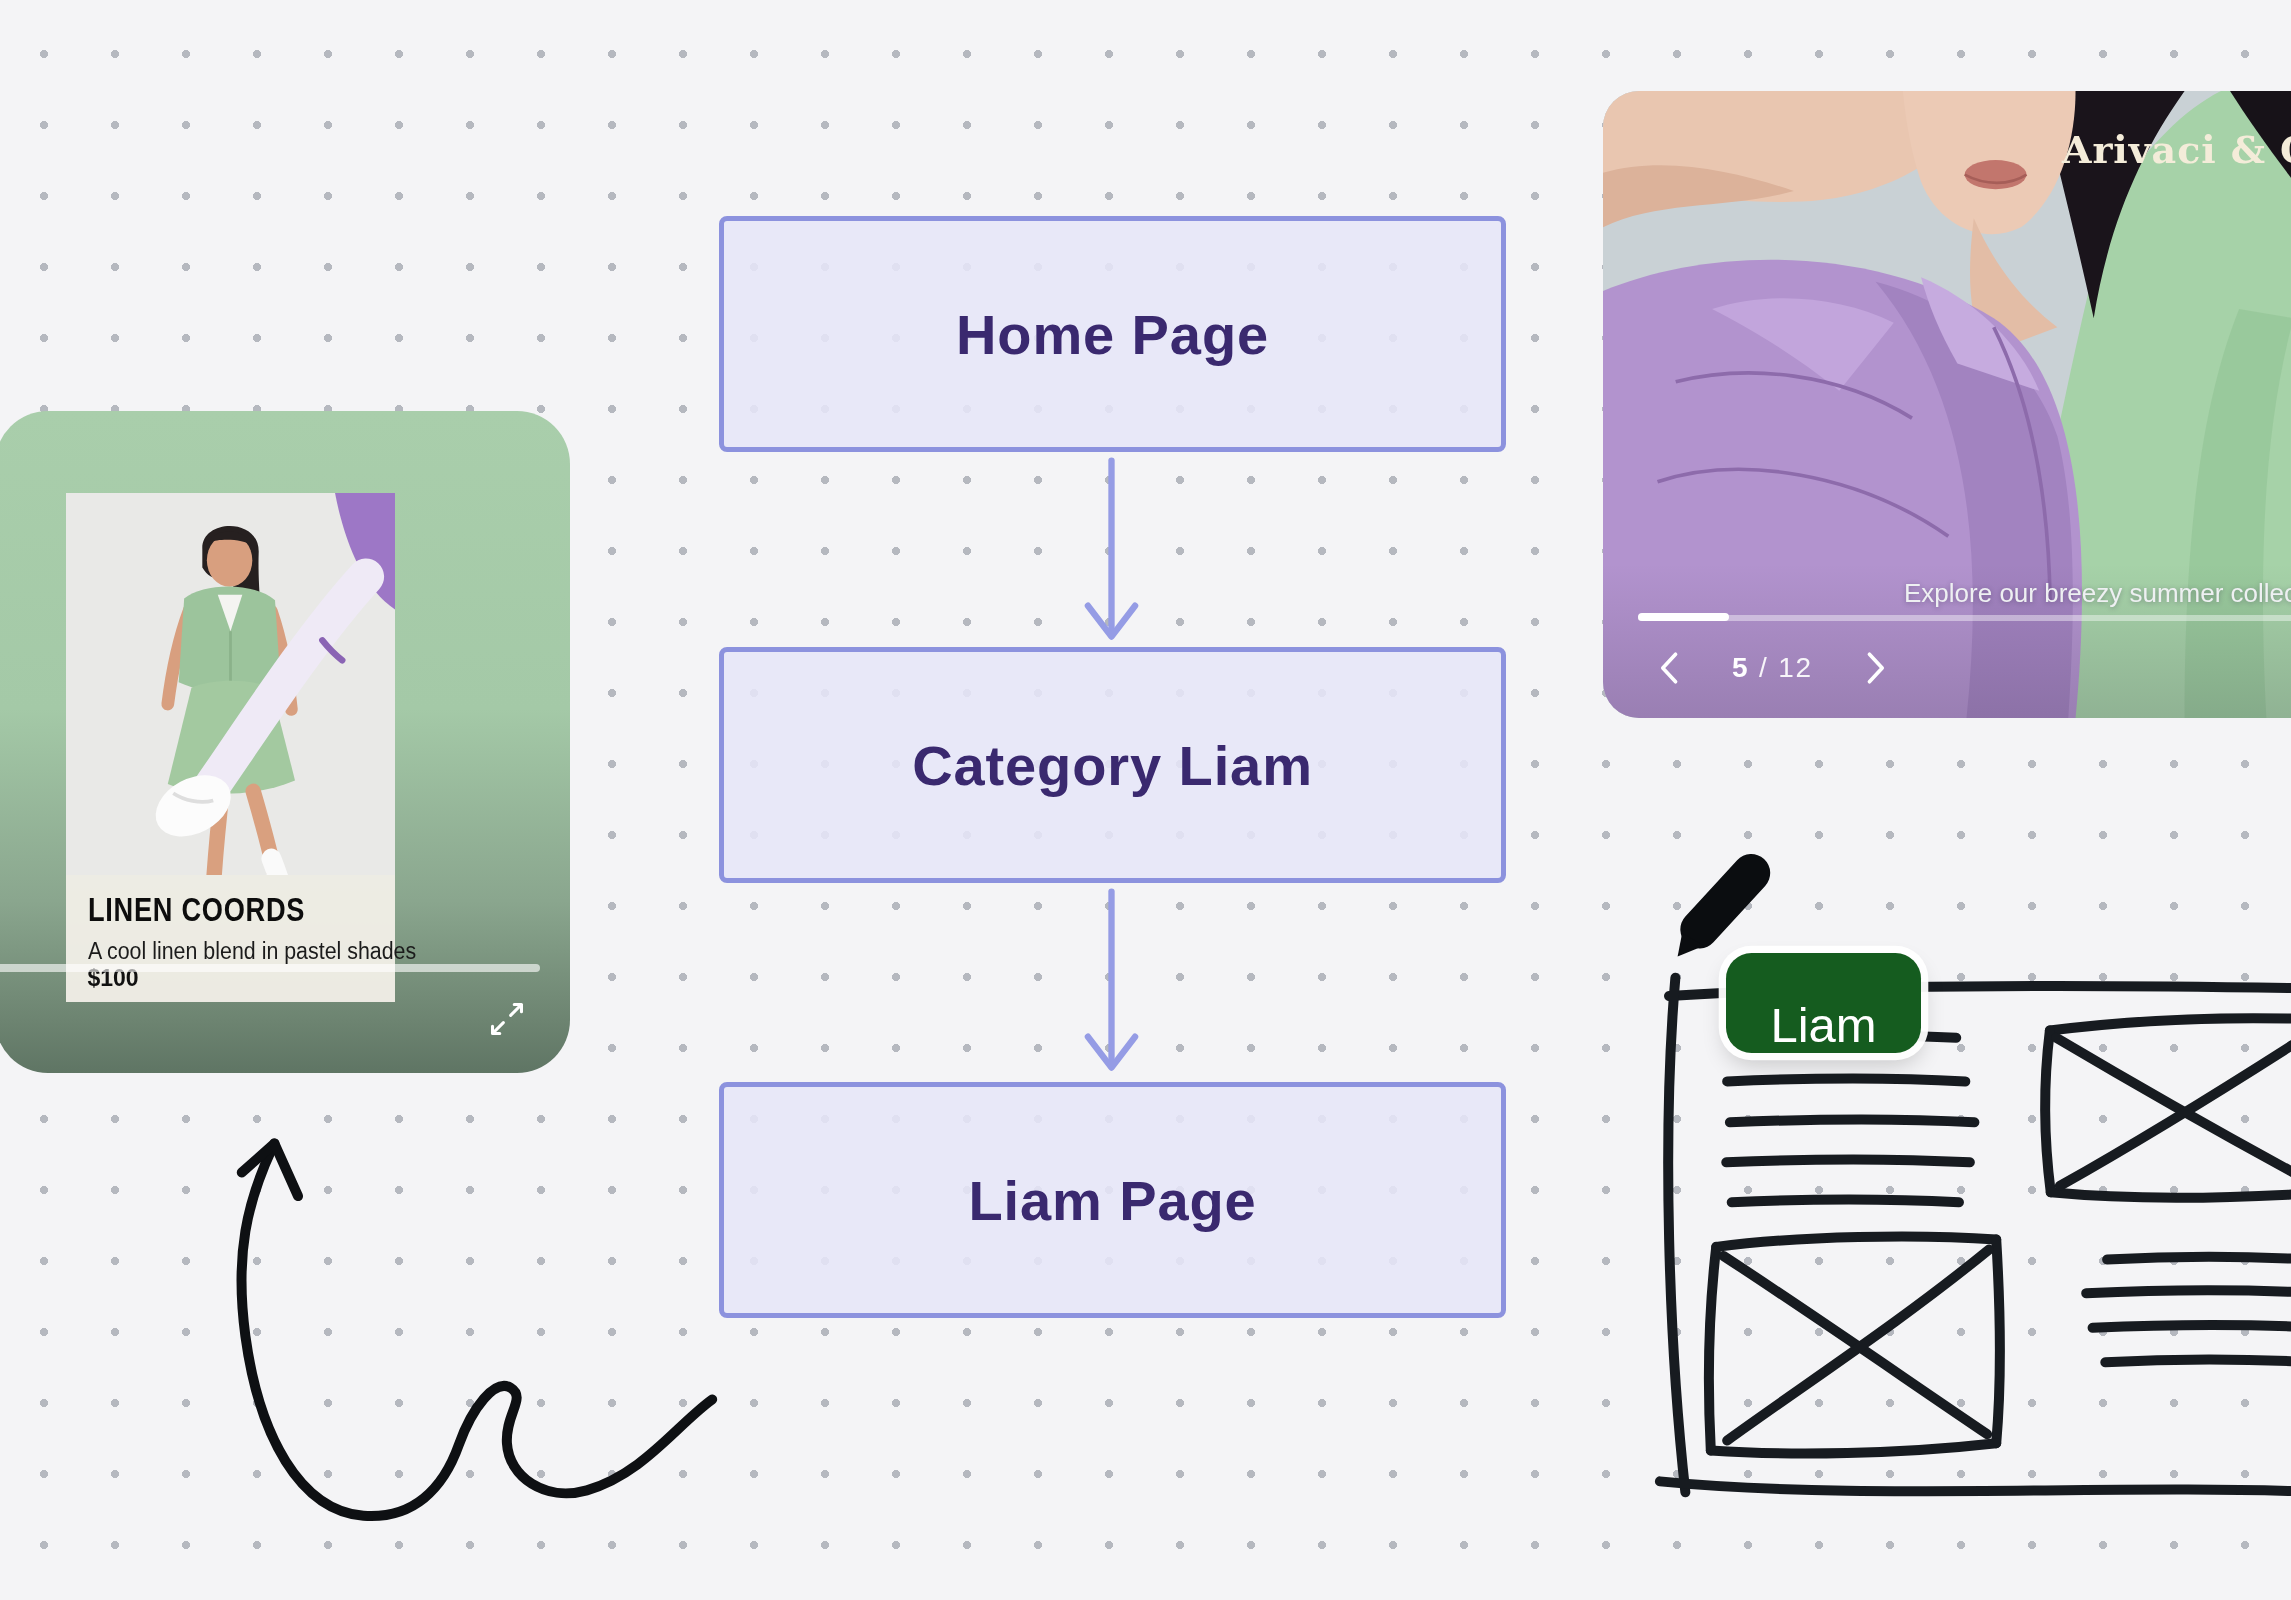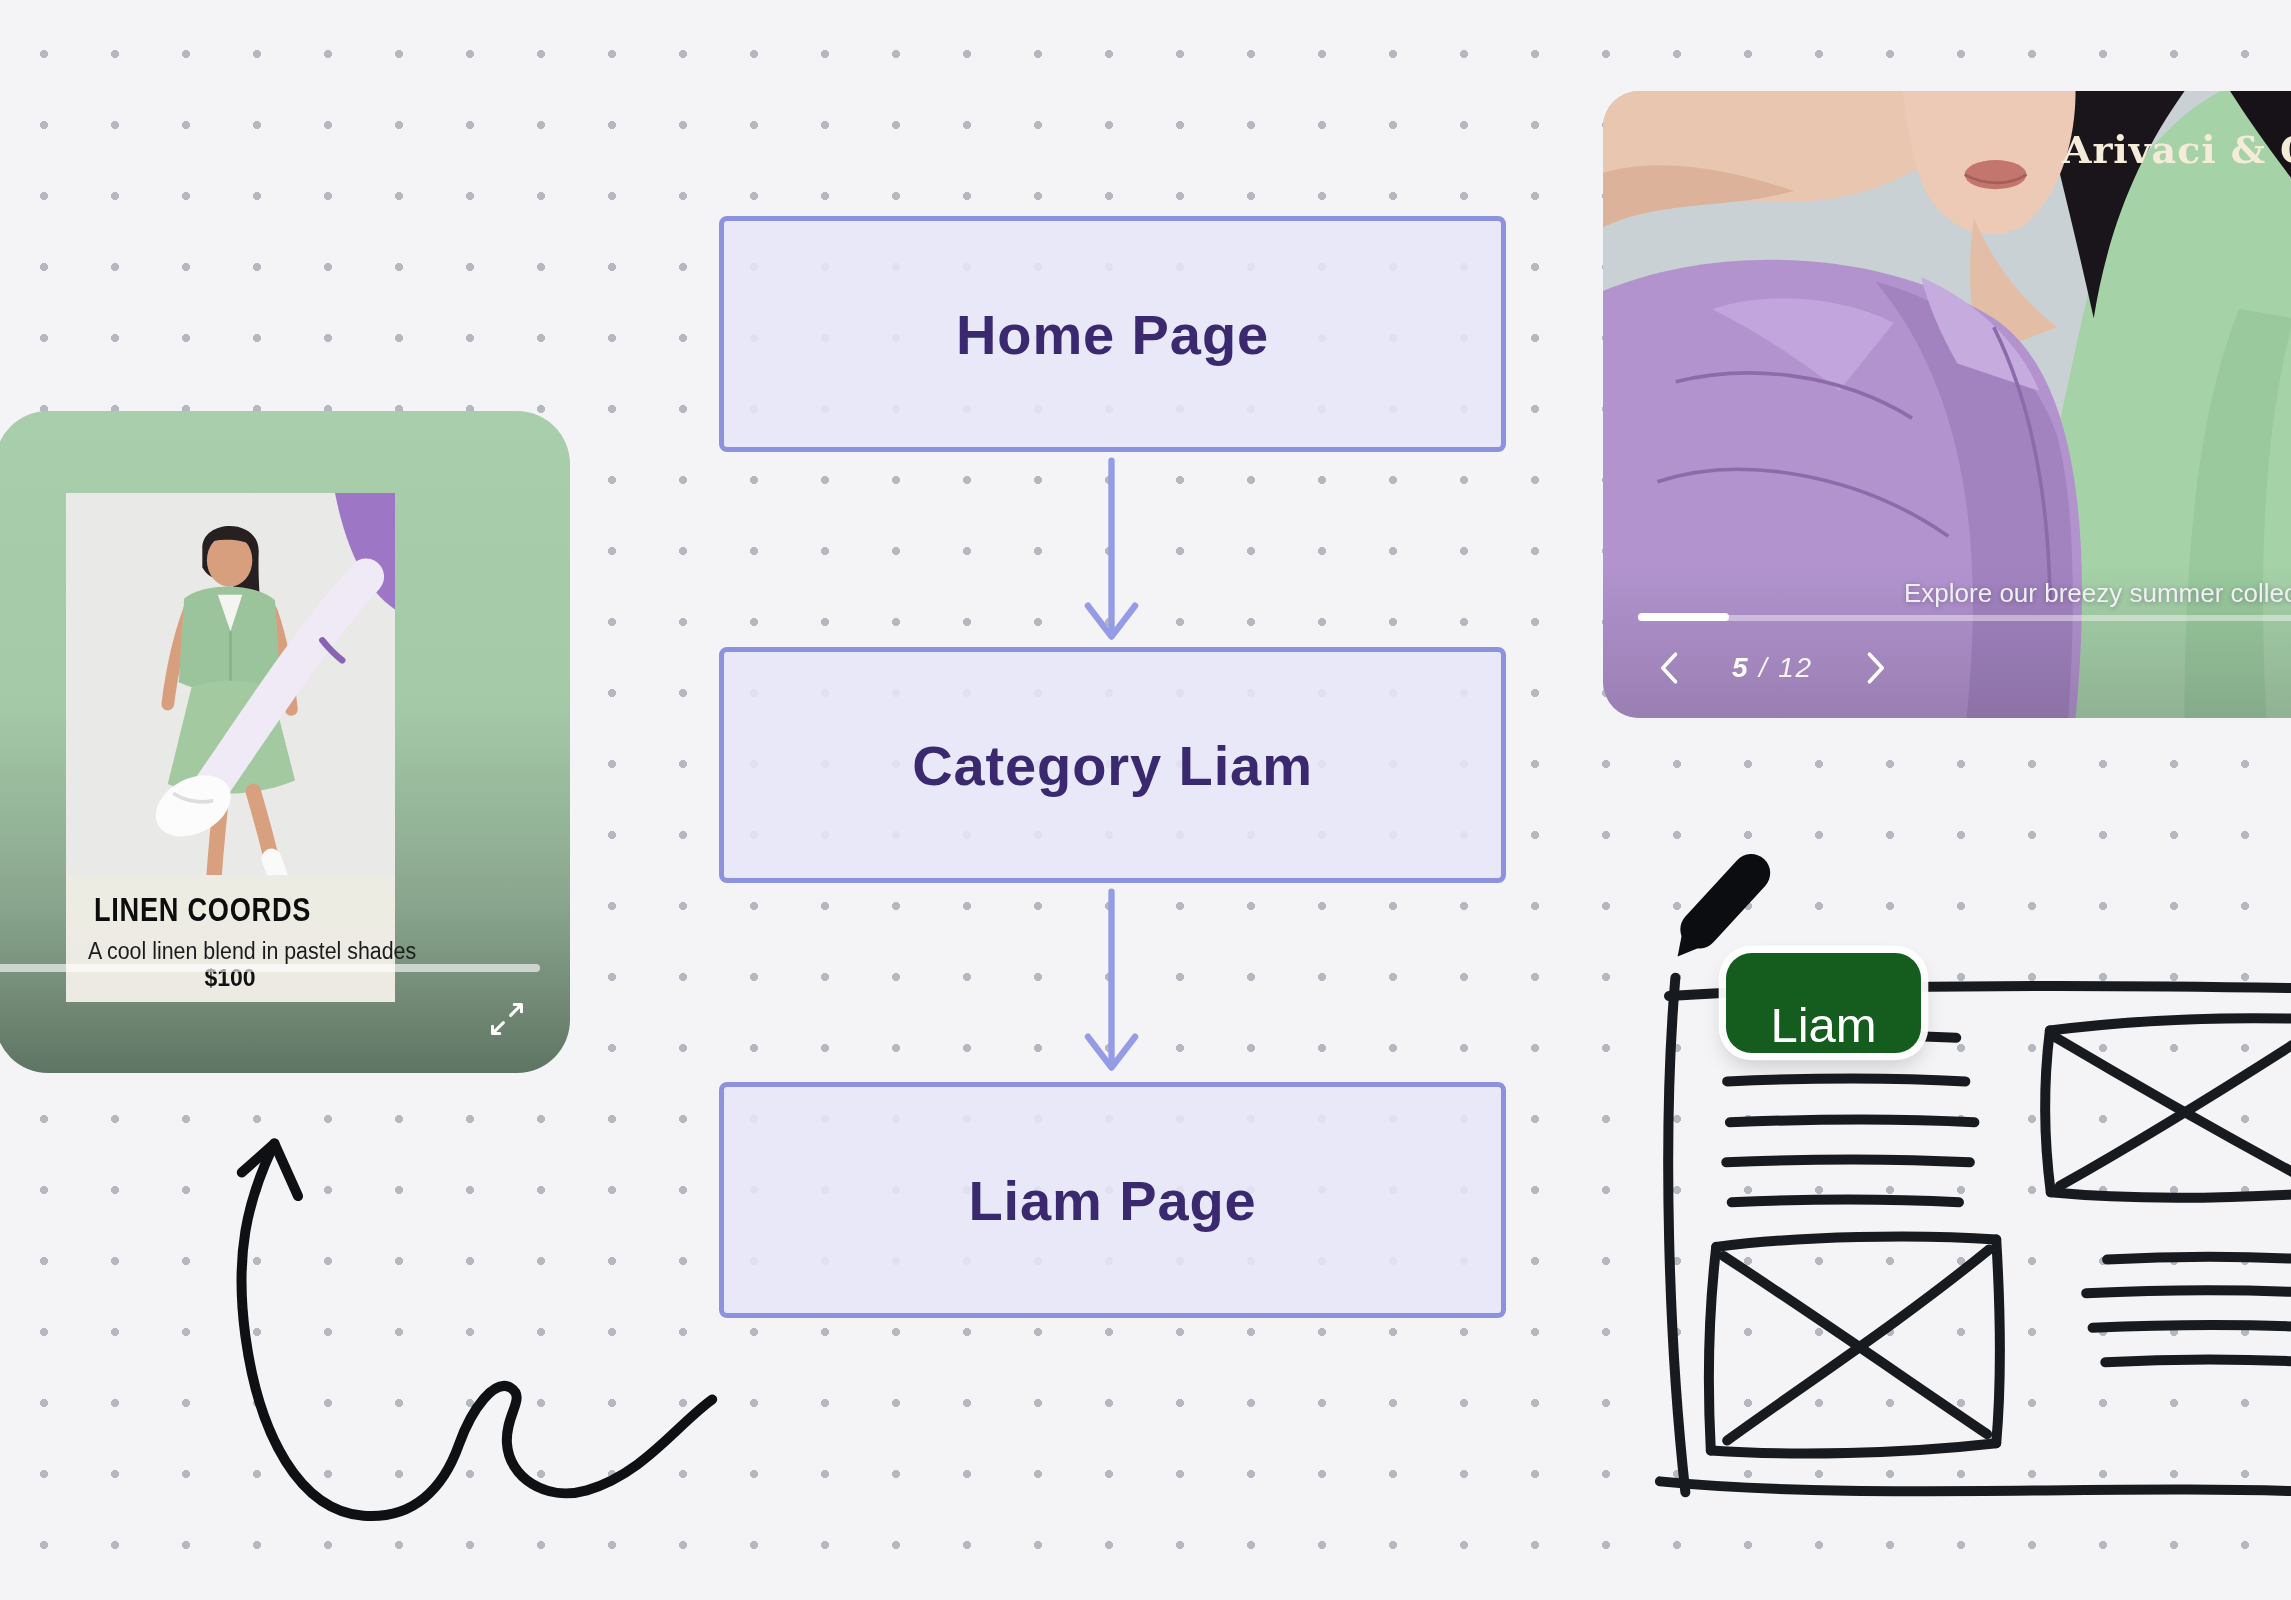--- a/index.html
+++ b/index.html
@@ -21,21 +21,21 @@
   .flow-node span{font-size:56px;font-weight:600;color:#3a296f;letter-spacing:0.9px;}
   .connector{position:absolute;left:1048px;width:127px;height:218px;}
   
   .green-card{
     position:absolute;left:-5.5px;top:411px;width:575px;height:662px;
     border-radius:53px;overflow:hidden;
     background:linear-gradient(180deg,#a9ceab 0%,#a4c9a7 45%,#8aa68e 74%,#6d8471 92%,#5f7564 100%);
   }
   .inner-card{position:absolute;left:71px;top:82px;width:329px;height:509px;display:flex;flex-direction:column;}
   .inner-photo{width:329px;height:382px;background:#e9e9e7;}
-  .inner-caption{flex:1;background:rgba(243,240,233,0.94);padding:14.5px 22px 0 22px;box-sizing:border-box;text-align:center;}
+  .inner-caption{flex:1;background:rgba(243,240,233,0.94);padding:14.5px 22px 0 22px;box-sizing:border-box;}
   .product-title{font-size:34px;font-weight:900;color:#0d0d0d;display:inline-block;transform:scaleX(0.8);transform-origin:left;letter-spacing:0.9px;white-space:nowrap;}
   .product-desc{font-size:23px;color:#1b1b1b;margin-top:9px;display:inline-block;transform:scaleX(0.93);transform-origin:left;white-space:nowrap;}
   .product-price{font-size:23px;font-weight:700;color:#111;margin-top:2.7px;}
   .card-progress{position:absolute;left:0;top:553px;width:545px;height:8.2px;border-radius:4.5px;background:rgba(255,255,255,0.62);}
   .expand-btn{position:absolute;left:493px;top:589px;width:38px;height:38px;cursor:pointer;}
   
   .banner{
     position:absolute;left:1603px;top:91px;width:727px;height:627px;
     border-radius:36px;overflow:hidden;background:#c9d1d5;
   }
@@ -46,21 +46,21 @@
   .banner-headline{position:absolute;right:51px;top:224px;text-align:right;color:#f5eedd;}
   .banner-headline div{
     font-size:60px;font-weight:800;line-height:71px;letter-spacing:1.8px;white-space:nowrap;
     transform:scaleX(0.84);transform-origin:right;
   }
   .banner-tagline{position:absolute;right:-9px;top:487px;font-size:26px;color:#eef0f2;white-space:nowrap;text-shadow:0 0.9px 5.5px rgba(40,30,60,.35);}
   .banner-track{position:absolute;left:35px;width:736px;top:524px;height:5.5px;border-radius:2.7px;background:rgba(255,255,255,0.42);}
   .banner-track-fill{position:absolute;left:35px;top:522px;width:91px;height:8.2px;border-radius:4.5px;background:#ffffff;}
   .banner-controls{position:absolute;left:47px;top:556px;display:flex;align-items:center;color:#fff;}
   .chev{width:42px;height:42px;cursor:pointer;}
-  .counter{font-size:28px;margin:0 40px;letter-spacing:1.8px;white-space:nowrap;font-style:italic;}
+  .counter{font-size:28px;margin:0 40px;letter-spacing:1.8px;white-space:nowrap;}
   .counter .cur{font-weight:700;}
   .counter .rest{font-weight:400;opacity:.92;}
   
   .liam-tag{
     position:absolute;left:1726px;top:953px;width:195px;height:100px;
     background:#155c1f;border-radius:25.5px;
     display:flex;align-items:flex-end;justify-content:center;
     box-shadow:0 0 0 7.3px rgba(255,255,255,0.95),0 11px 23.6px rgba(0,0,0,0.20);
   }
   .liam-tag span{color:#fff;font-size:49px;font-weight:500;}

